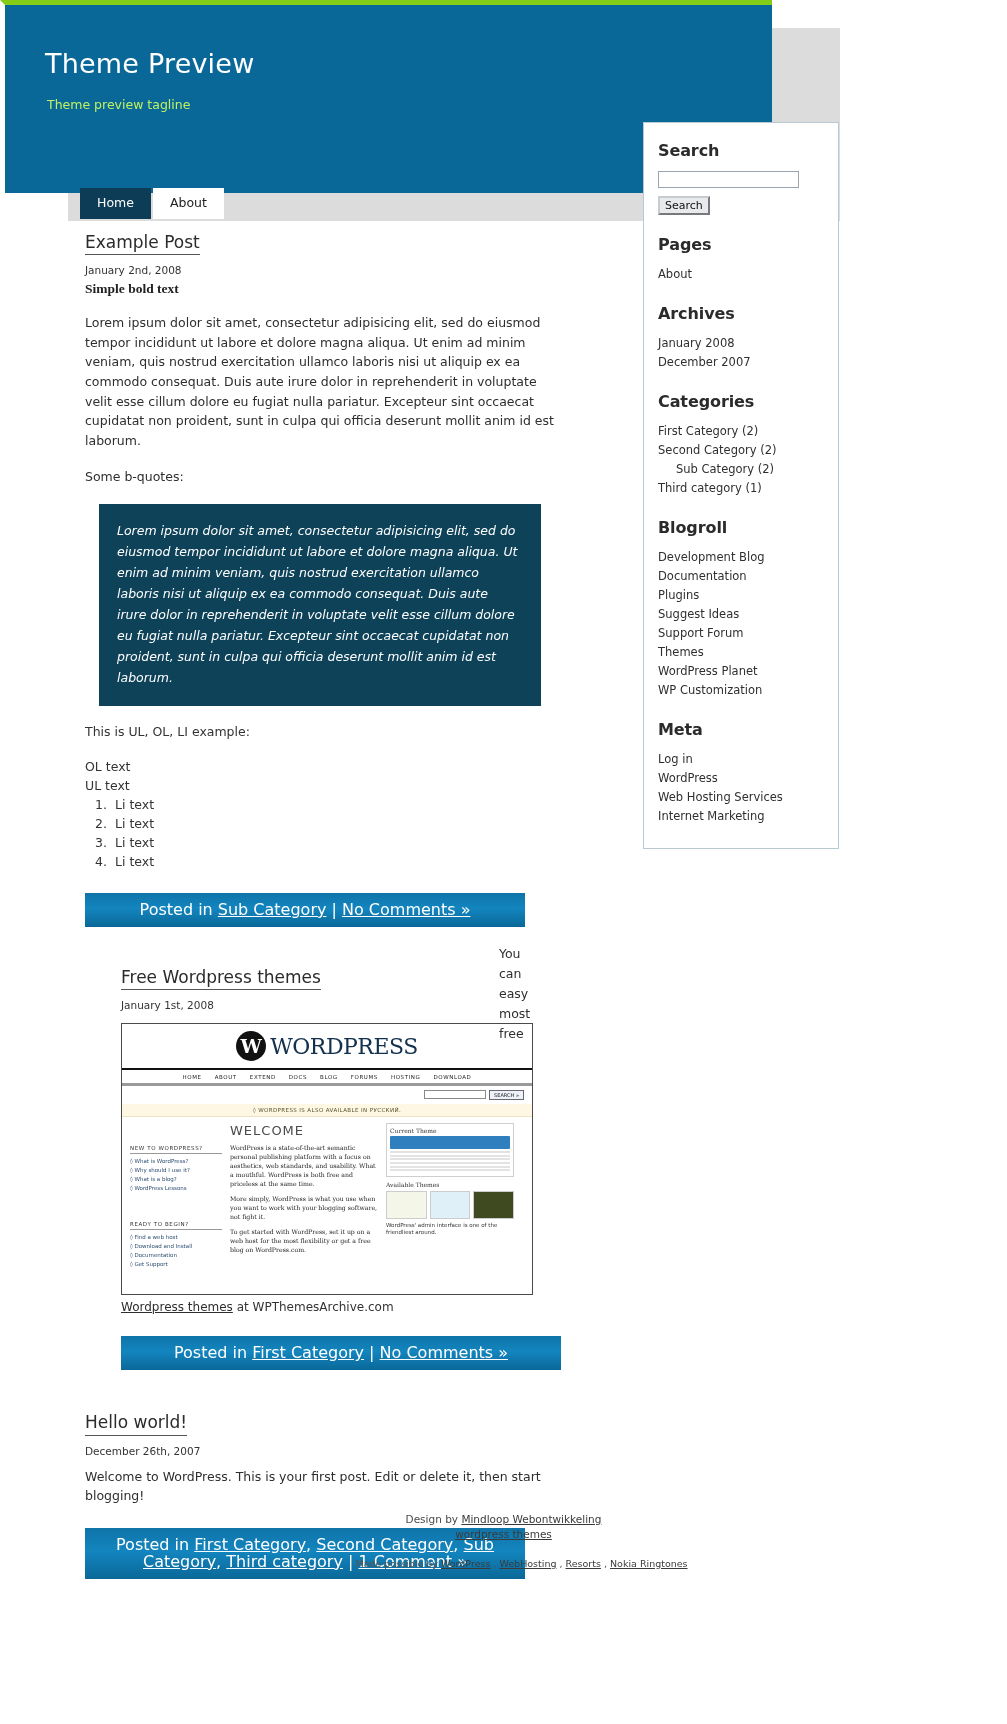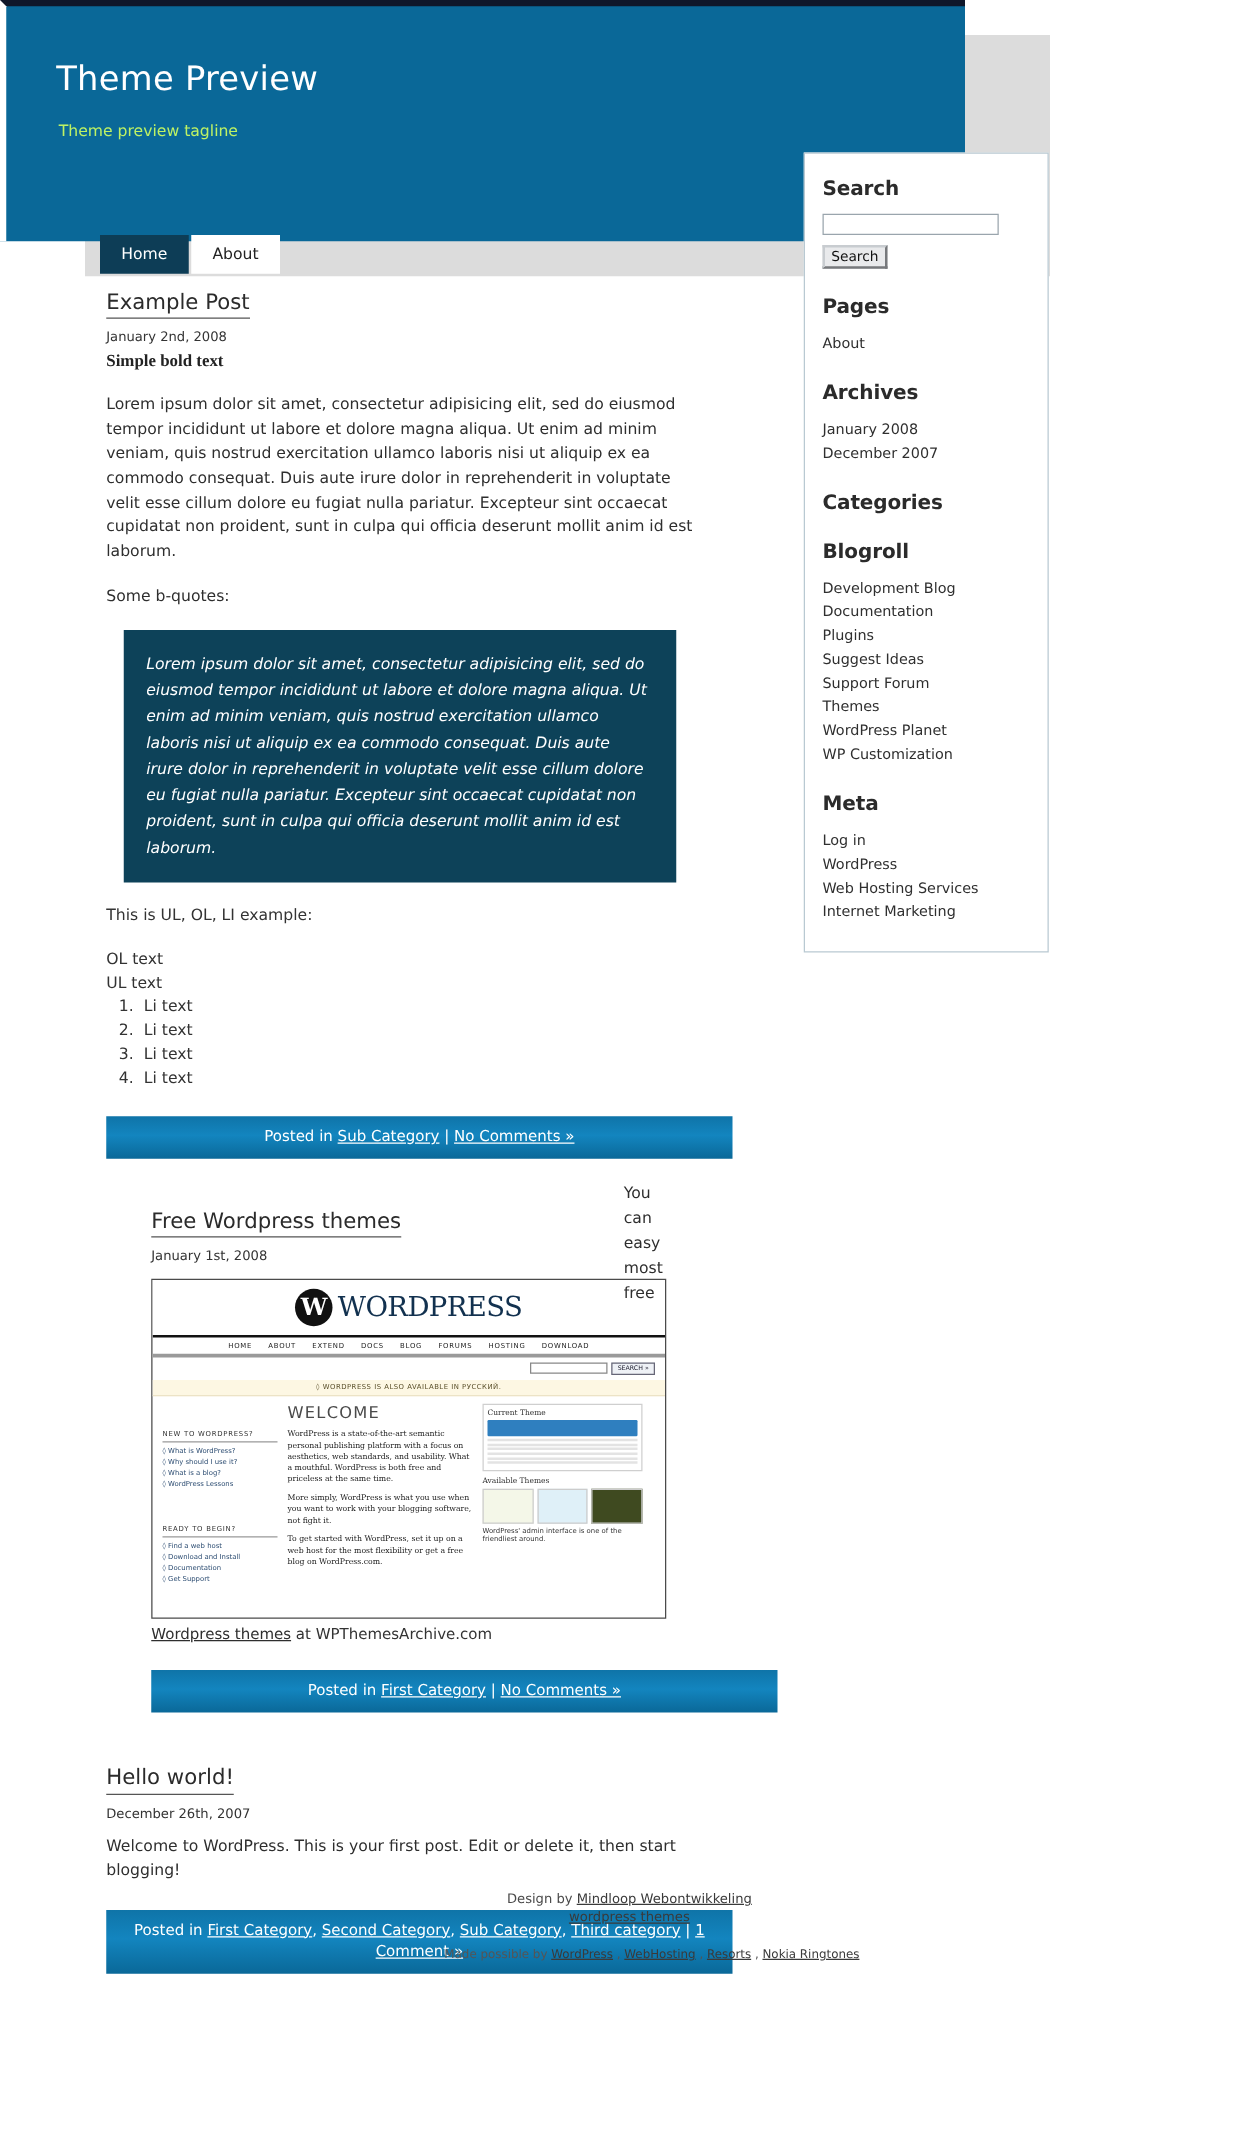--- a/index.html
+++ b/index.html
@@ -22,21 +22,21 @@
     background: #dcdcdc;
   }
 
   
   .site-header {
     position: relative;
     width: 772px;
     height: 193px;
     background: #0a6898;
     border-left: 5px solid #ffffff;
-    border-top: 5px solid #0f172a;
+    border-top: 5px solid #84cc16;
     padding: 44px 0 0 40px;
   }
   .site-title {
     font-size: 27px;
     font-weight: normal;
     color: #ffffff;
     margin: 0;
     letter-spacing: 0.2px;
     line-height: 1.1;
   }
@@ -121,25 +121,25 @@
     width: 442px;
   }
   .list-lead { font-size: 12.5px; margin: 0 0 18px 0; }
   ul.plain-ul { margin: 0; padding: 0; list-style: none; }
   ul.plain-ul li { font-size: 12.5px; line-height: 19px; }
   ol.num-ol { margin: 0 0 0 4px; padding-left: 22px; }
   ol.num-ol li { font-size: 12.5px; line-height: 19px; padding-left: 4px; }
 
   .posted-bar {
     margin-top: 22px;
-    width: 501px;
+    width: 440px;
     background: linear-gradient(to bottom, #0f74a8 0%, #1385bf 45%, #0a6898 100%);
     color: #ffffff;
     text-align: center;
-    font-size: 12px;
+    font-size: 16px;
     padding: 8px 6px 9px 6px;
     line-height: 17px;
   }
   .posted-bar a { color: #ffffff; text-decoration: underline; }
 
   
   .wp-figure {
     position: relative;
     width: 412px;
     border: 1px solid #4a4a4a;
@@ -405,20 +405,26 @@
     <li>About</li>
   </ul>
 
   <h3 class="sb-h spaced">Archives</h3>
   <ul class="sb-list">
     <li>January 2008</li>
     <li>December 2007</li>
   </ul>
 
   <h3 class="sb-h spaced">Categories</h3>
+  <ul class="sb-list">
+    <li>First Category (2)</li>
+    <li>Second Category (2)</li>
+    <li class="indent">Sub Category (2)</li>
+    <li>Third category (1)</li>
+  </ul>
 
   <h3 class="sb-h spaced">Blogroll</h3>
   <ul class="sb-list">
     <li>Development Blog</li>
     <li>Documentation</li>
     <li>Plugins</li>
     <li>Suggest Ideas</li>
     <li>Support Forum</li>
     <li>Themes</li>
     <li>WordPress Planet</li>

